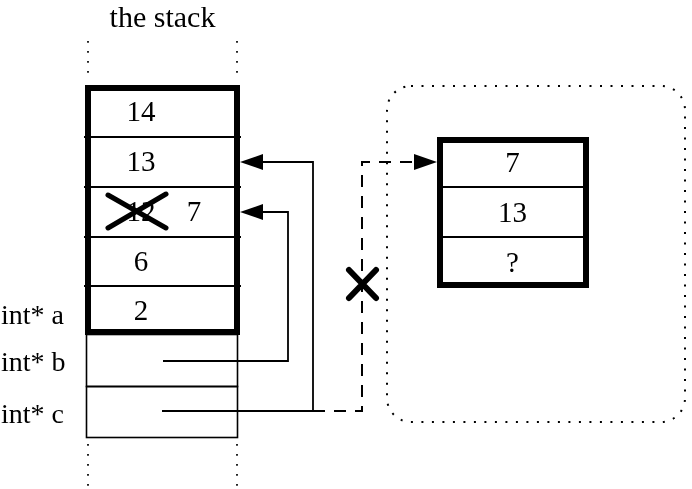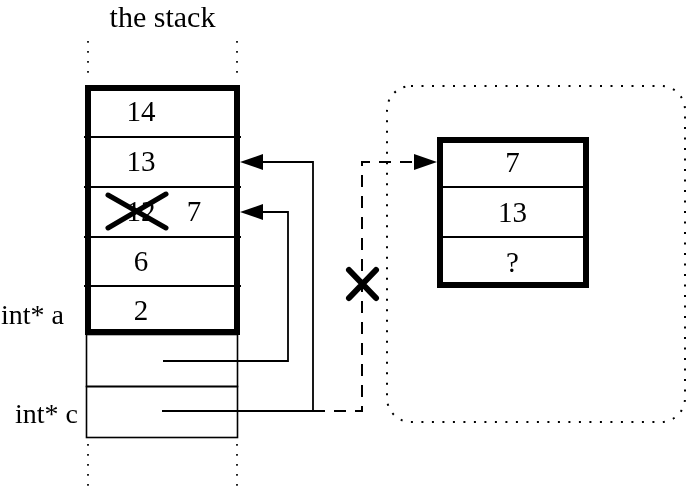--- a/index.html
+++ b/index.html
@@ -30,21 +30,22 @@
   <div class="txt num" style="left:110px;top:186px;width:62px;">12</div>
   <div class="txt num" style="left:178px;top:186px;width:32px;">7</div>
   <div class="txt num" style="left:110px;top:236px;width:62px;">6</div>
   <div class="txt num" style="left:110px;top:285px;width:62px;">2</div>
 
   <div class="txt num" style="left:437px;top:137px;width:151px;">7</div>
   <div class="txt num" style="left:437px;top:187px;width:151px;">13</div>
   <div class="txt num" style="left:437px;top:237px;width:151px;">?</div>
 
   <div class="txt ptr-label" style="left:1px;top:301px;">int* a</div>
-  <div class="txt ptr-label" style="left:15px;top:400px;">int* c</div>
+  <div class="txt ptr-label" style="left:1px;top:348px;">int* b</div>
+  <div class="txt ptr-label" style="left:1px;top:400px;">int* c</div>
 
   <svg class="layer" viewBox="0 0 692 489" xmlns="http://www.w3.org/2000/svg">
     <g fill="none" stroke="#000000">
 
       <g stroke-width="1.7" stroke-dasharray="1.8 8.2">
         <path d="M88 41 V78"></path>
         <path d="M237 41 V78"></path>
         <path d="M88 444 V488"></path>
         <path d="M237 444 V488"></path>
       </g>

